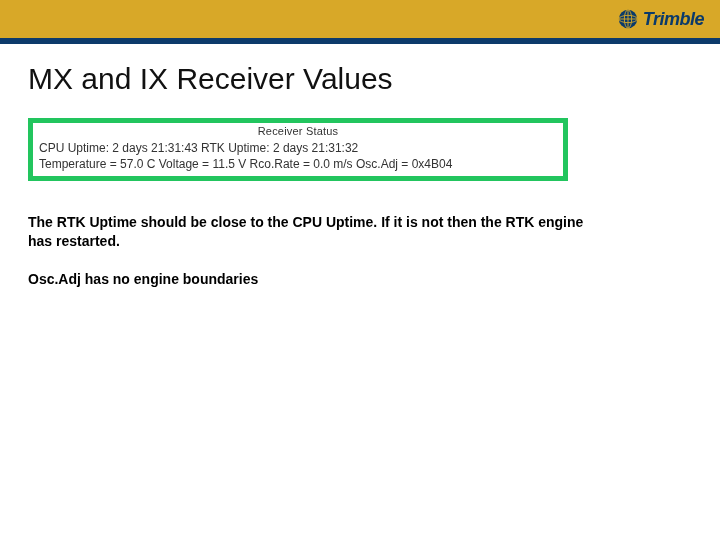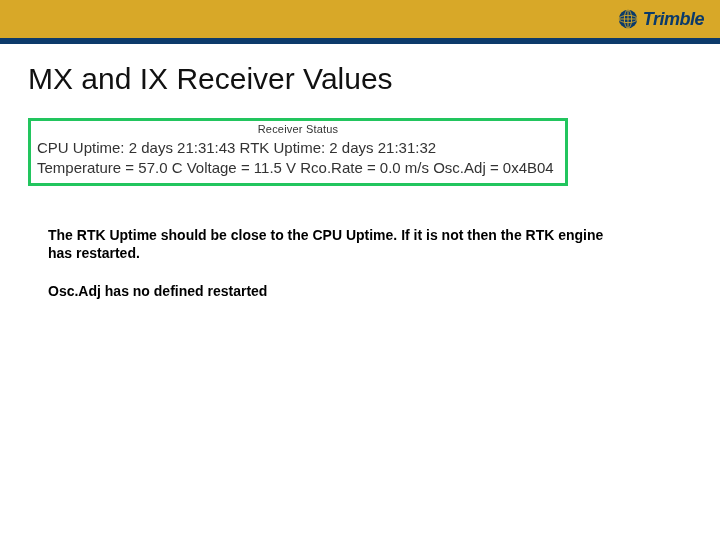--- a/index.html
+++ b/index.html
@@ -49,52 +49,51 @@
     padding: 18px 32px 20px 28px;
   }
   .title {
     font-size: 30px;
     font-weight: normal;
     color: #111;
     margin-bottom: 22px;
     font-family: Arial, sans-serif;
   }
   .status-box {
-    border: 3px solid #22c55e;
+    border: 5px solid #22c55e;
     width: 540px;
     background: #fff;
     font-family: Arial, sans-serif;
     font-size: 11px;
     color: #333;
-    margin-bottom: 40px;
+    margin-bottom: 32px;
   }
   .status-title-row {
     text-align: center;
     font-size: 11px;
     padding: 2px 0 1px 0;
     color: #333;
     letter-spacing: 0.2px;
   }
   .status-data {
     padding: 2px 6px 4px 6px;
     line-height: 1.35;
-    font-size: 15px;
+    font-size: 12px;
     white-space: nowrap;
   }
   .body-text {
     margin-top: 6px;
   }
   .body-text p {
     font-size: 14px;
     font-weight: bold;
     color: #000;
     line-height: 1.3;
     margin-bottom: 20px;
     max-width: 560px;
-    margin-left: 20px;
   }
 </style>
 </head>
 <body>
 
 <div class="header-bar">
   <div class="logo">
     <span class="globe-icon">
       <svg viewBox="0 0 24 24" width="22" height="22">
         <circle cx="12" cy="12" r="10" fill="#0b3a6a"></circle>
@@ -115,15 +114,15 @@
   <div class="status-box">
     <div class="status-title-row">Receiver Status</div>
     <div class="status-data">
       <div>CPU Uptime: 2 days 21:31:43    RTK Uptime: 2 days 21:31:32</div>
       <div>Temperature = 57.0 C    Voltage = 11.5 V    Rco.Rate = 0.0 m/s    Osc.Adj = 0x4B04</div>
     </div>
   </div>
 
   <div class="body-text">
     <p>The RTK Uptime should be close to the CPU Uptime. If it is not then the RTK engine has restarted.</p>
-    <p>Osc.Adj has no defined restarted</p>
+    <p>Osc.Adj has no engine boundaries</p>
   </div>
 </div>
 
 </body></html>

